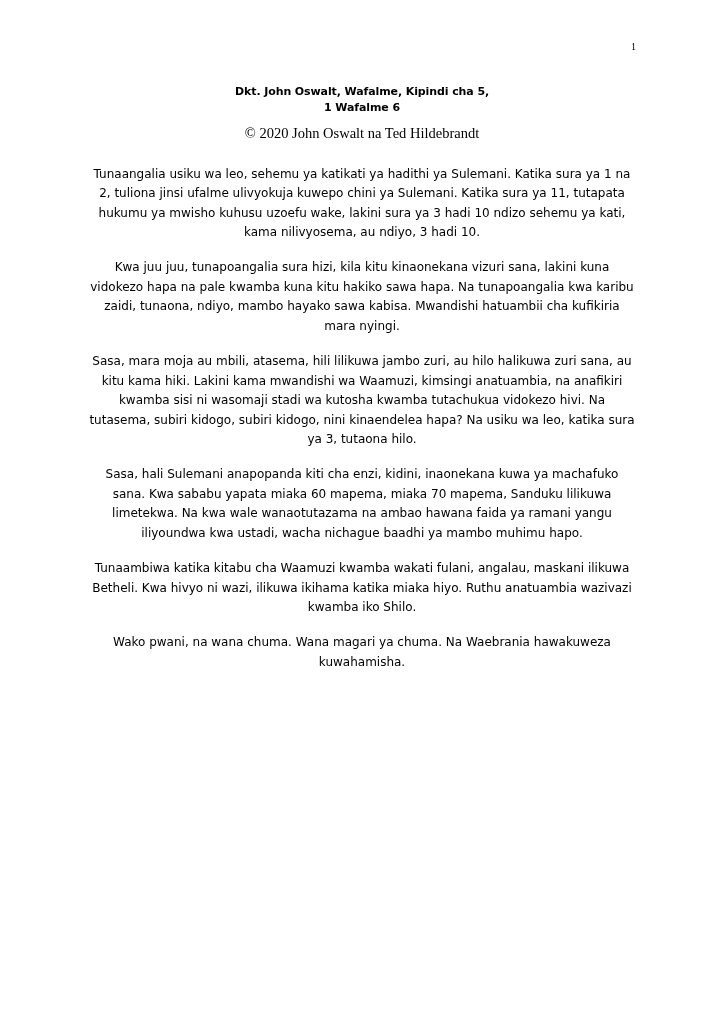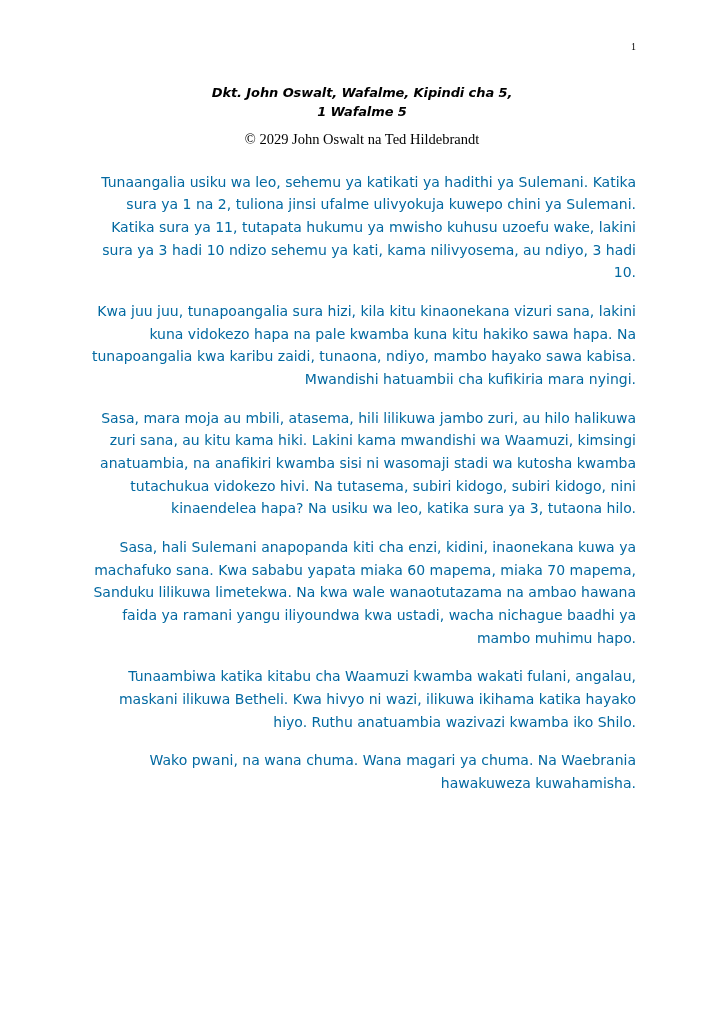--- a/index.html
+++ b/index.html
@@ -38,59 +38,58 @@
     top: 84px;
     width: 548px;
   }
   .title-block {
     text-align: center;
     margin-bottom: 2px;
   }
   .title-line {
     font-family: "DejaVu Sans", sans-serif;
     font-weight: bold;
-    font-size: 13px;
+    font-size: 11px;
     line-height: 1.45;
     letter-spacing: -0.1px;
-    font-style: italic;
   }
   .copyright {
     text-align: center;
     font-family: "Liberation Serif", serif;
     font-size: 14.5px;
     margin-top: 8px;
     margin-bottom: 22px;
     line-height: 1.3;
   }
   p.body-text {
     font-family: "DejaVu Sans", sans-serif;
-    font-size: 14px;
+    font-size: 12px;
     line-height: 1.62;
     margin: 0 0 16px 0;
-    text-align: right;
-    color: #0369a1;
+    text-align: center;
+    color: #000000;
   }
 </style>
 </head>
 <body>
 
 <div class="page">
 
   <div class="page-number">1</div>
 
   <div class="content">
 
     <div class="title-block">
       <div class="title-line">Dkt. John Oswalt, Wafalme, Kipindi cha 5,</div>
-      <div class="title-line">1 Wafalme 5</div>
+      <div class="title-line">1 Wafalme 6</div>
     </div>
 
-    <div class="copyright">© 2029 John Oswalt na Ted Hildebrandt</div>
+    <div class="copyright">© 2020 John Oswalt na Ted Hildebrandt</div>
 
     <p class="body-text">Tunaangalia usiku wa leo, sehemu ya katikati ya hadithi ya Sulemani. Katika sura ya 1 na 2, tuliona jinsi ufalme ulivyokuja kuwepo chini ya Sulemani. Katika sura ya 11, tutapata hukumu ya mwisho kuhusu uzoefu wake, lakini sura ya 3 hadi 10 ndizo sehemu ya kati, kama nilivyosema, au ndiyo, 3 hadi 10.</p>
     <p class="body-text">Kwa juu juu, tunapoangalia sura hizi, kila kitu kinaonekana vizuri sana, lakini kuna vidokezo hapa na pale kwamba kuna kitu hakiko sawa hapa. Na tunapoangalia kwa karibu zaidi, tunaona, ndiyo, mambo hayako sawa kabisa. Mwandishi hatuambii cha kufikiria mara nyingi.</p>
     <p class="body-text">Sasa, mara moja au mbili, atasema, hili lilikuwa jambo zuri, au hilo halikuwa zuri sana, au kitu kama hiki. Lakini kama mwandishi wa Waamuzi, kimsingi anatuambia, na anafikiri kwamba sisi ni wasomaji stadi wa kutosha kwamba tutachukua vidokezo hivi. Na tutasema, subiri kidogo, subiri kidogo, nini kinaendelea hapa? Na usiku wa leo, katika sura ya 3, tutaona hilo.</p>
     <p class="body-text">Sasa, hali Sulemani anapopanda kiti cha enzi, kidini, inaonekana kuwa ya machafuko sana. Kwa sababu yapata miaka 60 mapema, miaka 70 mapema, Sanduku lilikuwa limetekwa. Na kwa wale wanaotutazama na ambao hawana faida ya ramani yangu iliyoundwa kwa ustadi, wacha nichague baadhi ya mambo muhimu hapo.</p>
-    <p class="body-text">Tunaambiwa katika kitabu cha Waamuzi kwamba wakati fulani, angalau, maskani ilikuwa Betheli. Kwa hivyo ni wazi, ilikuwa ikihama katika hayako hiyo. Ruthu anatuambia wazivazi kwamba iko Shilo.</p>
+    <p class="body-text">Tunaambiwa katika kitabu cha Waamuzi kwamba wakati fulani, angalau, maskani ilikuwa Betheli. Kwa hivyo ni wazi, ilikuwa ikihama katika miaka hiyo. Ruthu anatuambia wazivazi kwamba iko Shilo.</p>
     <p class="body-text">Wako pwani, na wana chuma. Wana magari ya chuma. Na Waebrania hawakuweza kuwahamisha.</p>
 
   </div>
 </div>
 
 </body></html>

